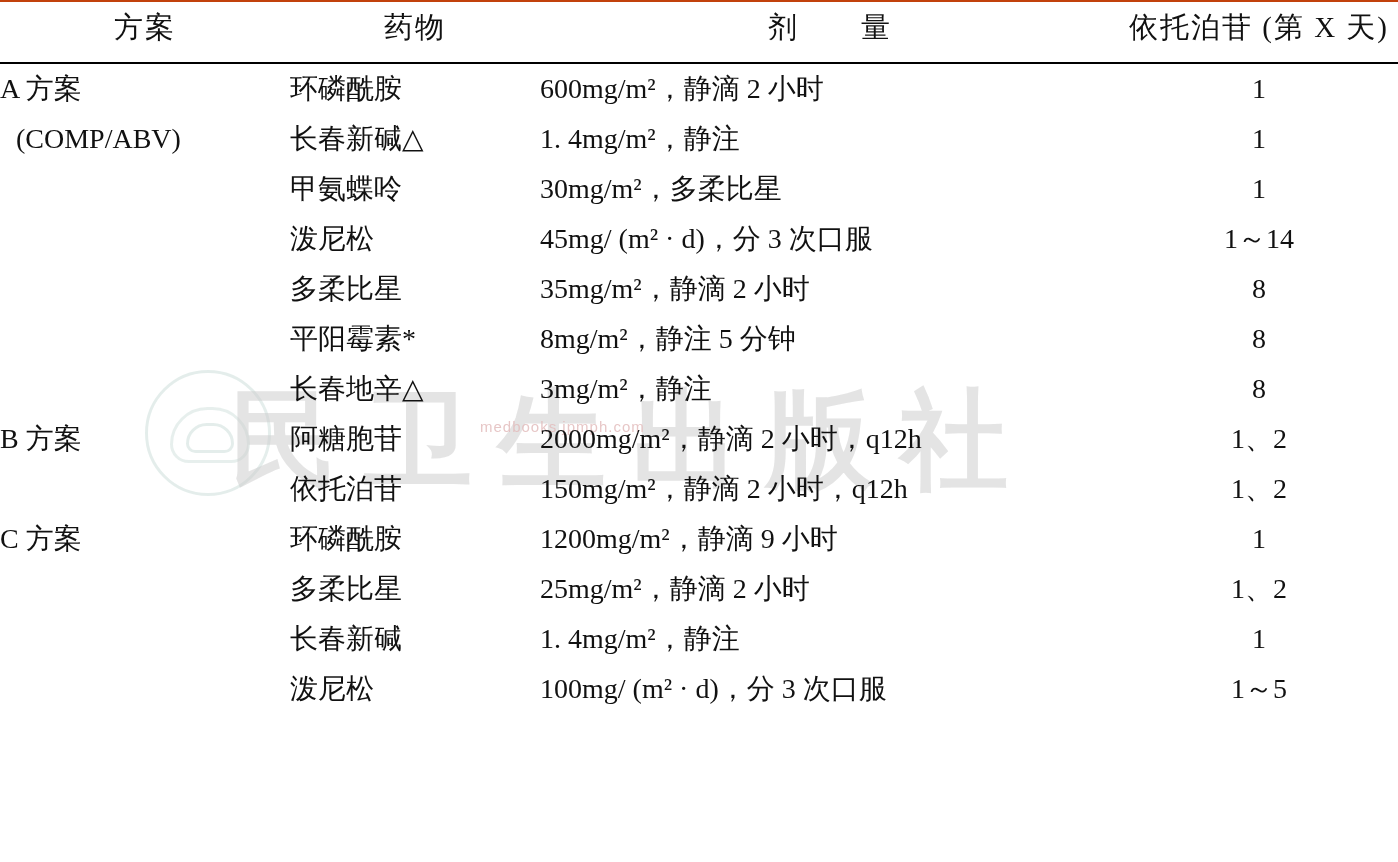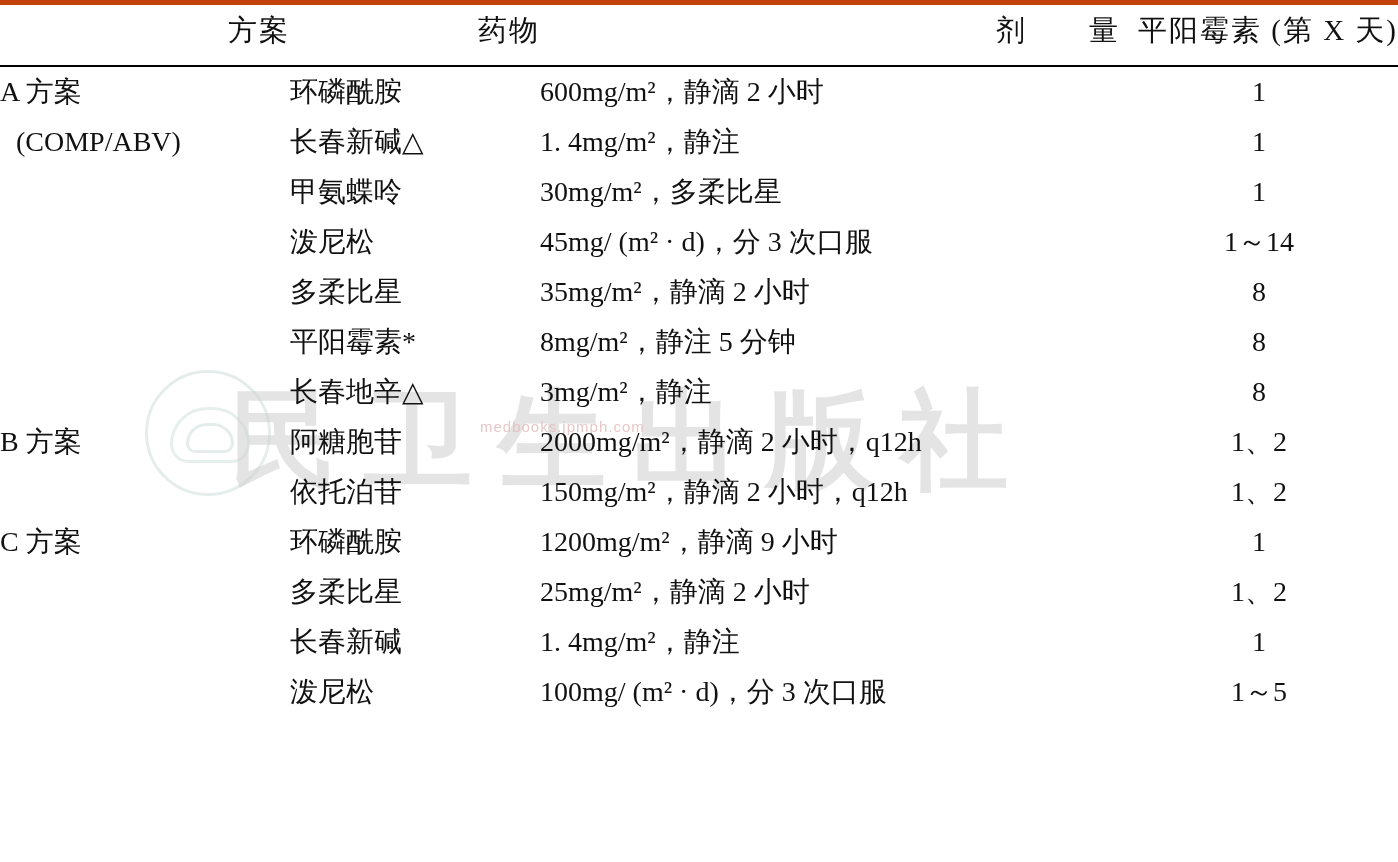--- a/index.html
+++ b/index.html
@@ -99,22 +99,21 @@
   table.tbl thead th {
     font-weight: normal;
     font-size: 29px;
     padding: 6px 0 14px 0;
     text-align: center;
     border-bottom: 2px solid #000;
     letter-spacing: 2px;
     vertical-align: bottom;
   }
   table.tbl thead tr.top-rule th {
-    border-top: 5px solid #c2410c;
-    text-align: right;
+    border-top: 2px solid #c2410c;
   }
   .col-plan { width: 290px; }
   .col-drug { width: 250px; }
   .col-dose { width: 580px; }
   .col-days { width: 278px; }
 
   table.tbl tbody td {
     font-size: 28px;
     padding: 6px 0;
     vertical-align: baseline;
@@ -161,21 +160,21 @@
       <col class="col-plan">
       <col class="col-drug">
       <col class="col-dose">
       <col class="col-days">
     </colgroup>
     <thead>
       <tr class="top-rule">
         <th>方案</th>
         <th>药物</th>
         <th>剂　　量</th>
-        <th>平阳霉素 (第 X 天)</th>
+        <th>依托泊苷 (第 X 天)</th>
       </tr>
     </thead>
     <tbody>
       <tr>
         <td class="plan">A 方案</td>
         <td class="drug">环磷酰胺</td>
         <td class="dose">600mg/m²，静滴 2 小时</td>
         <td class="days">1</td>
       </tr>
       <tr>

